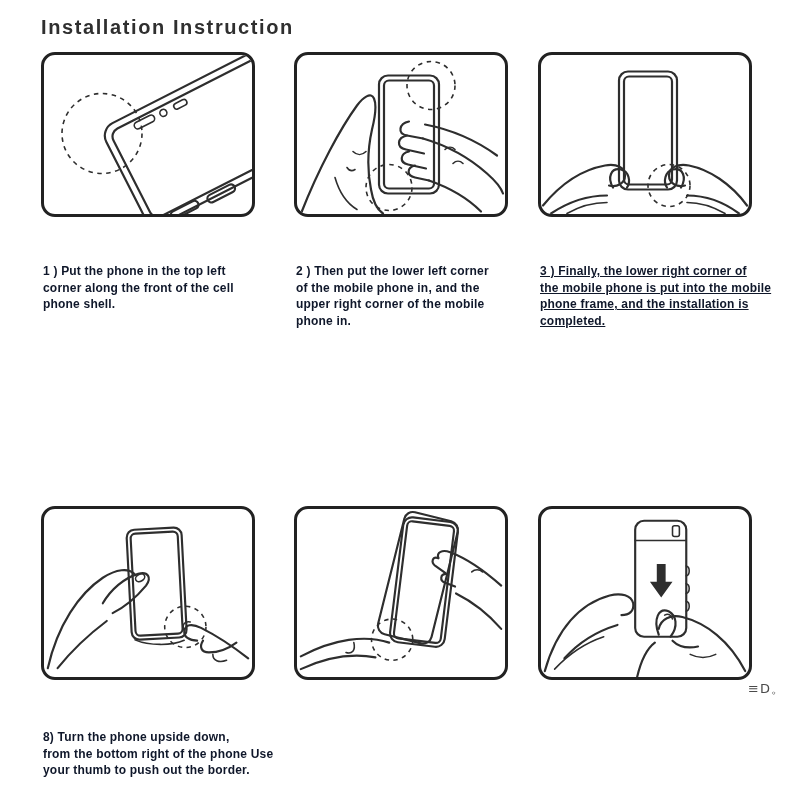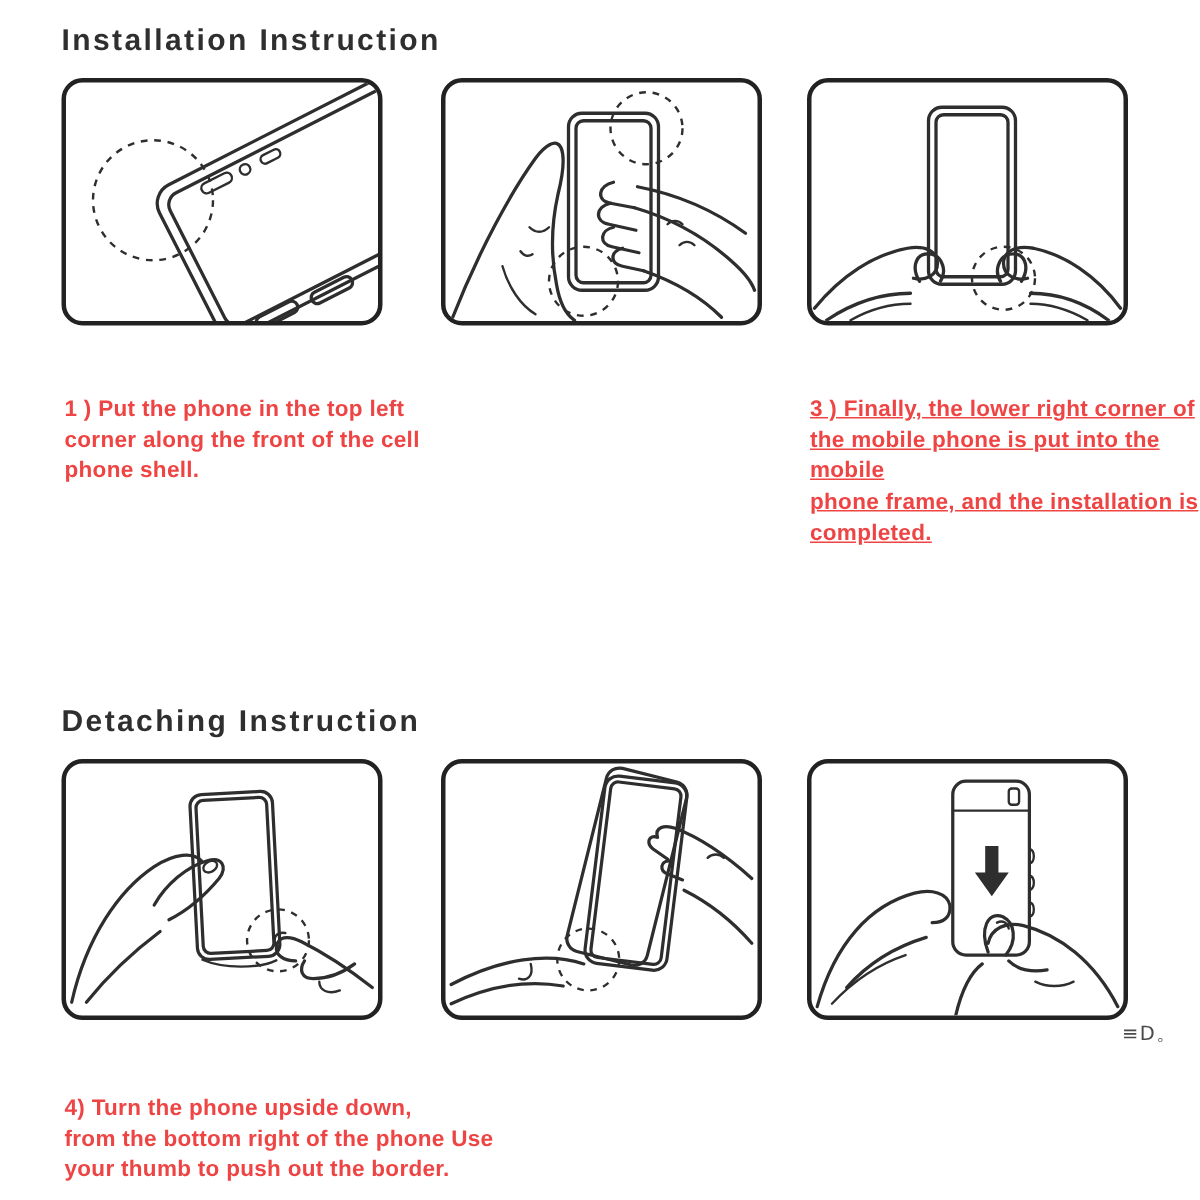--- a/index.html
+++ b/index.html
@@ -21,22 +21,22 @@
   .row1{top:52px;height:165px;}
   .row2{top:506px;height:174px;}
   .col1{left:41px;}
   .col2{left:294px;}
   .col3{left:538px;}
   .panel svg{position:absolute;top:0;left:0;width:100%;height:100%;}
   .ink{stroke:#2e2e2e;stroke-width:2.2;fill:none;stroke-linecap:round;stroke-linejoin:round;}
   .ink-thin{stroke:#2e2e2e;stroke-width:1.6;fill:none;stroke-linecap:round;stroke-linejoin:round;}
   .dash{stroke:#2e2e2e;stroke-width:1.6;fill:none;stroke-dasharray:4.5 4.5;}
   .caption{
-    position:absolute;font-size:15px;line-height:1.38;font-weight:600;
-    letter-spacing:.2px;color:#ef4444;white-space:pre-line;
+    position:absolute;font-size:12px;line-height:1.38;font-weight:600;
+    letter-spacing:.2px;color:#0f172a;white-space:pre-line;
   }
   .cap-row1{top:263px;}
   .cap-row2{top:729px;}
   .cap-col1{left:43px;}
   .cap-col2{left:296px;}
   .cap-col3{left:540px;text-decoration:underline;}
   #watermark{
     position:absolute;top:680px;left:748px;font-size:13px;color:#4a4a4a;
     font-family:"DejaVu Sans",sans-serif;letter-spacing:1px;
   }
@@ -101,26 +101,29 @@
         <path d="M140,132 c6,-10 2,-20 -8,-18 c-8,2 -10,12 -6,18"></path>
         <path d="M198,158 C182,146 164,140 146,140"></path>
         <path d="M184,158 C170,150 158,147 146,147" class="ink-thin"></path>
       </g>
     </svg>
   </div>
 
   <div class="caption cap-row1 cap-col1">1 ) Put the phone in the top left
 corner along the front of the cell
 phone shell.</div>
+  <div class="caption cap-row1 cap-col2">2 ) Then put the lower left corner
+of the mobile phone in, and the
+upper right corner of the mobile
+phone in.</div>
   <div class="caption cap-row1 cap-col3">3 ) Finally, the lower right corner of
 the mobile phone is put into the mobile
 phone frame, and the installation is
 completed.</div>
 
-  <div id="title-detach" class="section-title">Detaching Instruction</div>
 
   <div class="panel row2 col1">
     <svg viewBox="0 0 208 171" aria-label="thumb-pushing-out-border-bottom-right">
       <g class="ink" transform="rotate(-3 112 80)">
         <rect x="85" y="20" width="56" height="112" rx="8"></rect>
         <rect x="89" y="24" width="48" height="104" rx="5"></rect>
         <path d="M88,132 c14,7 38,8 50,3" class="ink-thin"></path>
       </g>
       <circle cx="142" cy="120" r="21" class="dash"></circle>
       <g class="ink">
@@ -175,19 +178,19 @@
         <path d="M118,128 C112,112 118,100 128,104 C136,108 138,120 130,130"></path>
         <path d="M124,108 c4,-2 7,0 8,4" class="ink-thin"></path>
         <path d="M206,165 C190,134 166,116 142,110 C130,107 120,112 118,122"></path>
         <path d="M132,134 c6,6 16,8 26,6"></path>
         <path d="M150,148 c8,4 18,4 26,0" class="ink-thin"></path>
         <path d="M96,171 C100,154 106,142 114,136"></path>
       </g>
     </svg>
   </div>
 
-  <div class="caption cap-row2 cap-col1">4) Turn the phone upside down,
+  <div class="caption cap-row2 cap-col1">8) Turn the phone upside down,
 from the bottom right of the phone Use
 your thumb to push out the border.</div>
 
   <div id="watermark">≡D。</div>
 
 </div>
 
 </body></html>

